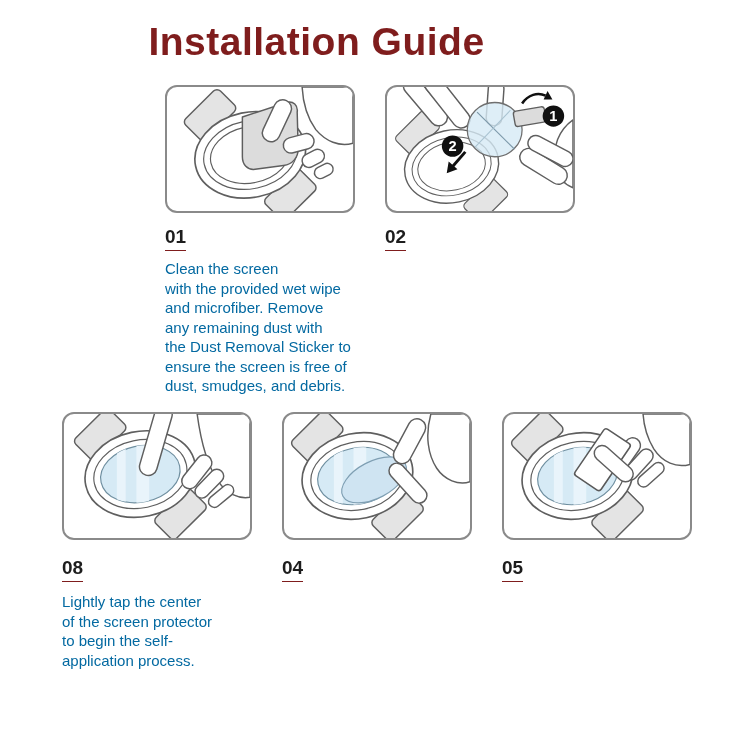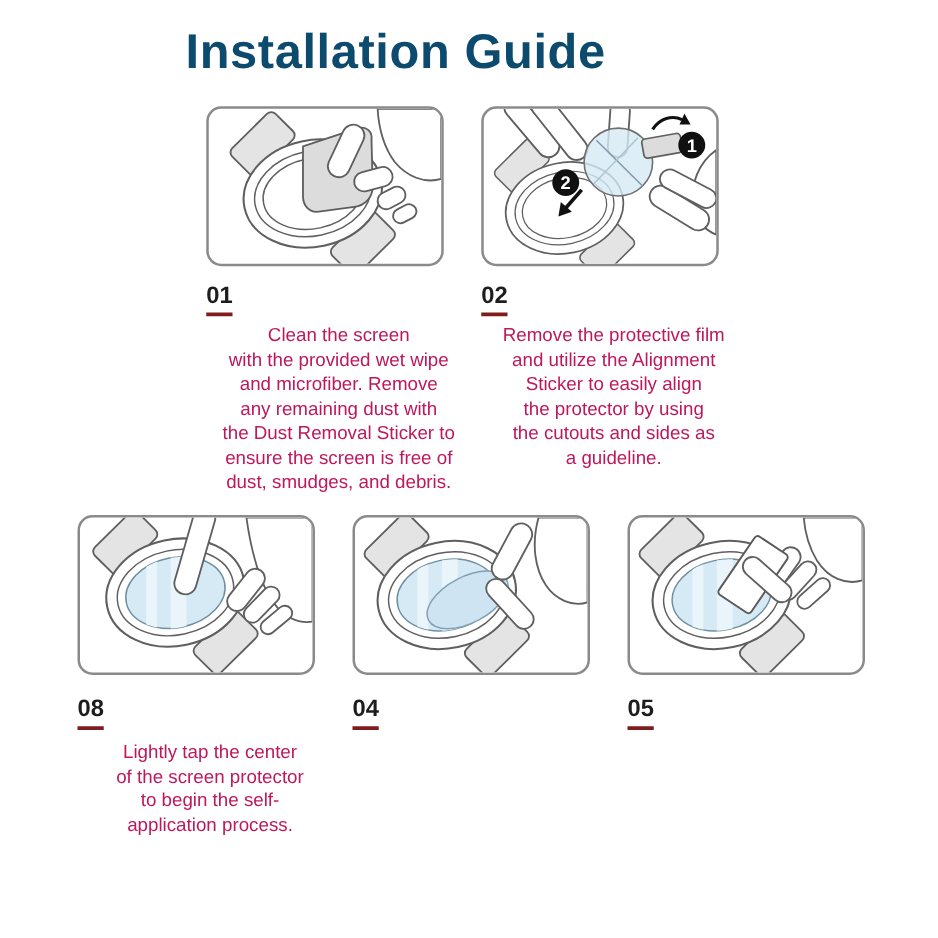--- a/index.html
+++ b/index.html
@@ -2,35 +2,34 @@
 <html><head>
 <meta charset="utf-8">
 <style>
   html,body{margin:0;padding:0;background:#ffffff;}
   .page{
     position:relative;width:750px;height:750px;background:#ffffff;
     font-family:"Liberation Sans","DejaVu Sans",sans-serif;overflow:hidden;
   }
   .title{
     position:absolute;top:20px;left:0;width:633px;margin:0;text-align:center;
-    font-size:39px;font-weight:bold;color:#0c4a6e;letter-spacing:0.5px;
+    font-size:39px;font-weight:bold;color:#7f1d1d;letter-spacing:0.5px;
   }
   .illus{
     position:absolute;width:190px;height:128px;box-sizing:border-box;
     border:2px solid #8a8a8a;border-radius:12px;background:#ffffff;overflow:hidden;
   }
   .illus svg{display:block;width:100%;height:100%;}
   .step-num{
     position:absolute;display:inline-block;font-size:19px;font-weight:bold;color:#1d1d1d;
-    border-bottom:3px solid #7f1d1d;padding-bottom:2px;line-height:1.1;
+    border-bottom:1px solid #7f1d1d;padding-bottom:2px;line-height:1.1;
   }
   .step-text{
-    position:absolute;width:212px;font-size:15px;line-height:19.5px;color:#be185d;
+    position:absolute;width:212px;font-size:15px;line-height:19.5px;color:#0369a1;
     white-space:pre-line;
-    text-align:center;
   }
   .hand{fill:#ffffff;stroke:#5f5f5f;stroke-width:1.5;stroke-linejoin:round;}
 </style>
 </head>
 <body>
 
 <div class="page">
 
   <svg width="0" height="0" style="position:absolute" aria-hidden="true">
     <defs>
@@ -213,24 +212,18 @@
   <div class="step-num" style="left:282px;top:558px">04</div>
   <div class="step-num" style="left:502px;top:558px">05</div>
 
   <div class="step-text" style="left:165px;top:259px">Clean the screen
 with the provided wet wipe
 and microfiber. Remove
 any remaining dust with
 the Dust Removal Sticker to
 ensure the screen is free of
 dust, smudges, and debris.</div>
-  <div class="step-text" style="left:385px;top:259px">Remove the protective film
-and utilize the Alignment
-Sticker to easily align
-the protector by using
-the cutouts and sides as
-a guideline.</div>
   <div class="step-text" style="left:62px;top:592px">Lightly tap the center
 of the screen protector
 to begin the self-
 application process.</div>
 
 </div>
 
 </body></html>

